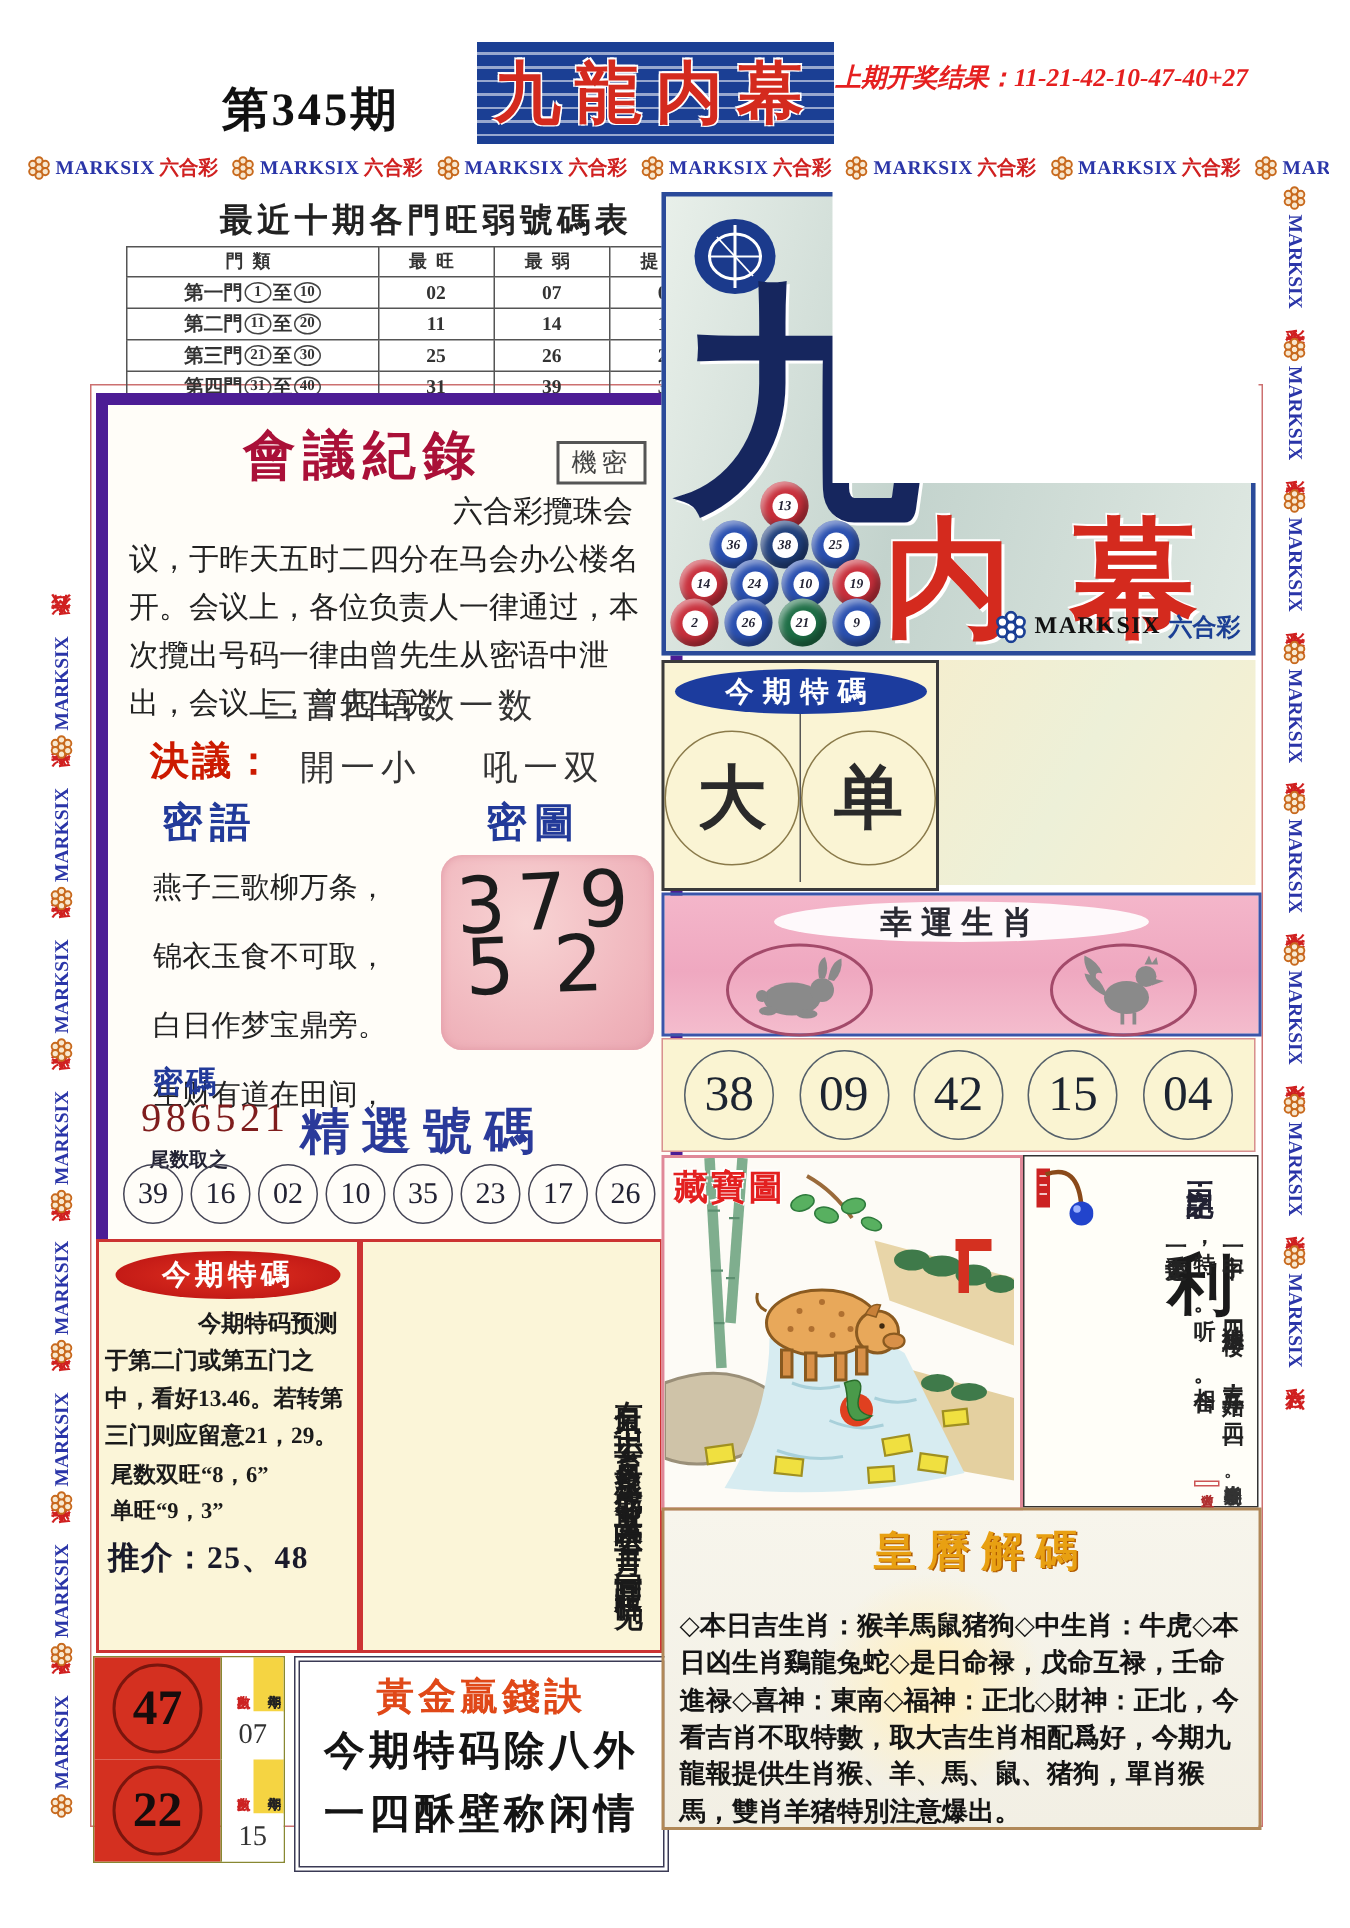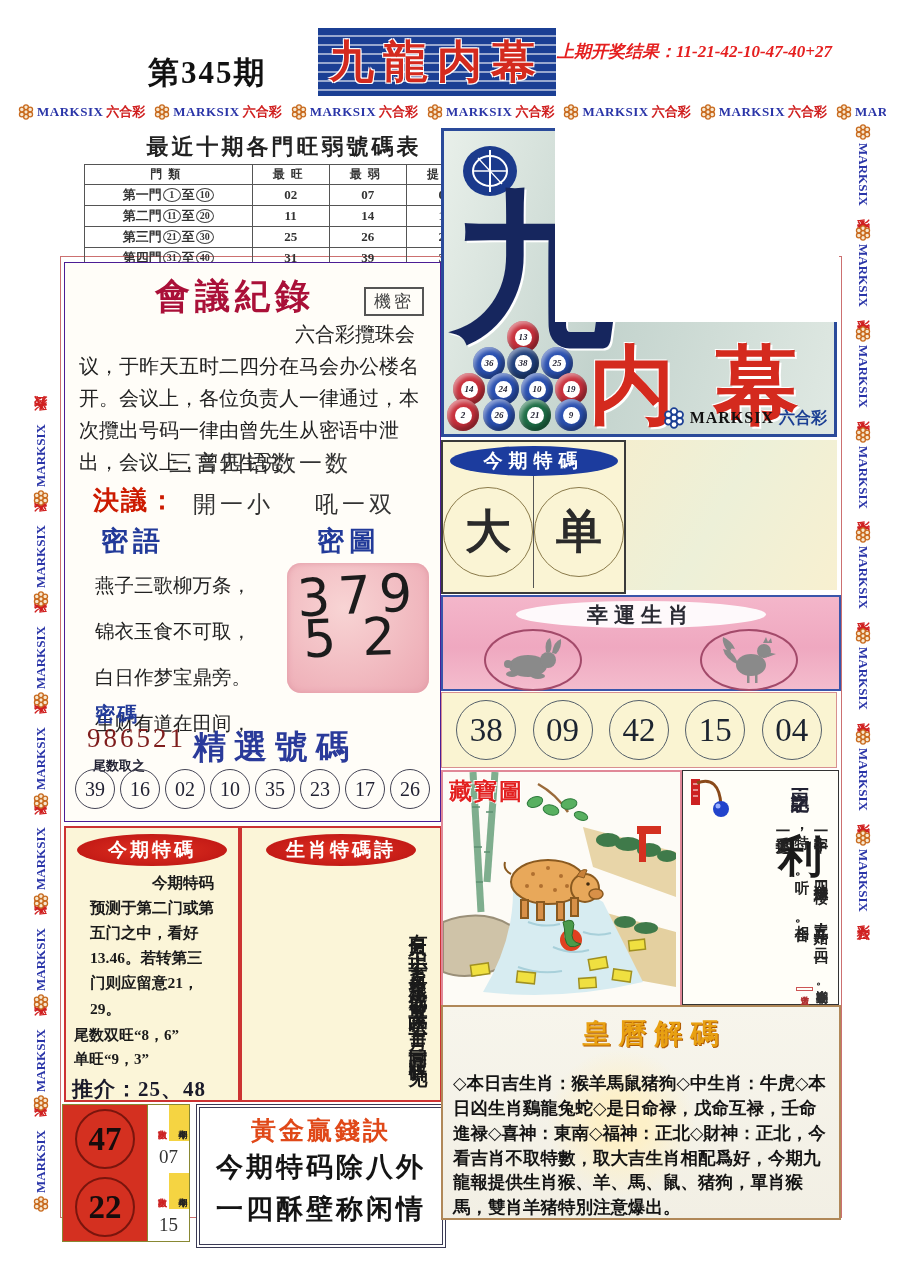--- a/index.html
+++ b/index.html
@@ -26,21 +26,21 @@
   .outerframe{left:60px;top:256px;width:780px;height:960px;border:1px solid #cc7070;}
   
   .hot-table{left:84px;top:132px;width:400px;}
   .hot-table h2{margin:0 0 2px;font-size:22px;font-weight:bold;letter-spacing:3px;text-align:center;color:#222;}
   .hot-table table{border-collapse:collapse;width:100%;font-size:13px;}
   .hot-table th,.hot-table td{border:1px solid #555;padding:1px 3px;text-align:center;font-weight:bold;color:#333;}
   .hot-table th{letter-spacing:6px;font-size:12px;}
   .doorlab{display:flex;align-items:center;justify-content:center;gap:1px;white-space:nowrap;}
   .circ-n{display:inline-block;min-width:14px;border:1px solid #444;border-radius:50%;font-size:10px;line-height:12px;padding:0 1px;}
   
-  .meeting{left:64px;top:262px;width:375px;height:558px;border:1px solid #4c1d95;background:#fffdf8;}
+  .meeting{left:64px;top:262px;width:375px;height:558px;border:8px solid #4c1d95;background:#fffdf8;}
   .m-title{left:90px;top:10px;font-size:35px;font-weight:bold;color:#aa1038;letter-spacing:5px;}
   .m-stamp{right:16px;top:24px;border:2px solid #555;padding:1px 8px;font-size:17px;letter-spacing:3px;color:#444;}
   .m-body{left:14px;top:55px;width:346px;font-size:20px;line-height:1.6;text-indent:216px;color:#222;}
   .m-quote{left:104px;top:185px;font-size:23px;letter-spacing:3px;color:#333;}
   .m-res-l{left:28px;top:220px;font-size:26px;font-weight:bold;color:#cc1a00;letter-spacing:2px;}
   .m-res-a{left:128px;top:226px;font-size:23px;letter-spacing:4px;color:#333;}
   .m-res-b{left:250px;top:226px;font-size:23px;letter-spacing:4px;color:#333;}
   .m-lab1{left:36px;top:260px;font-size:27px;font-weight:bold;color:#223a99;letter-spacing:5px;}
   .m-lab2{left:252px;top:260px;font-size:27px;font-weight:bold;color:#223a99;letter-spacing:5px;}
   .m-poem{left:30px;top:300px;font-size:19.5px;line-height:46px;color:#222;}
@@ -50,21 +50,21 @@
   .m-codelab{left:30px;top:438px;font-size:20px;font-weight:bold;color:#223a99;letter-spacing:2px;}
   .m-code{left:22px;top:460px;font-size:27px;letter-spacing:3px;color:#7f1d1d;}
   .m-codenote{left:28px;top:494px;font-size:13px;font-weight:bold;color:#223;}
   .m-pickt{left:128px;top:462px;font-size:33px;font-weight:bold;color:#2a3a9a;letter-spacing:8px;}
   .m-picks{left:10px;top:506px;width:355px;display:flex;justify-content:space-between;}
   .pick{width:38px;height:38px;border:1.5px solid #445;border-radius:50%;display:flex;align-items:center;justify-content:center;font-size:20px;color:#223;}
   
   .cream{background:#fbf5d8;}
   .sp-left{left:64px;top:826px;width:172px;height:272px;border:2px solid #cc3333;}
   .oval-red{width:150px;height:32px;margin:6px auto 2px;background:radial-gradient(ellipse at center,#e03020,#b81212);border-radius:50%;color:#fff;font-weight:bold;font-size:19px;letter-spacing:3px;display:flex;align-items:center;justify-content:center;}
-  .sp-left .body{padding:2px 24px;font-size:15.5px;font-weight:bold;line-height:1.62;color:#1a1a1a;text-indent:62px;}
+  .sp-left .body{padding:2px 4px;font-size:15.5px;font-weight:bold;line-height:1.62;color:#1a1a1a;text-indent:62px;}
   .sp-left .tl{padding:0 8px;font-size:15px;font-weight:bold;color:#1a1a1a;line-height:1.6;}
   .sp-left .rec{padding:4px 6px 0;font-size:21px;font-weight:bold;color:#1a1a2a;letter-spacing:1px;}
   .zo-poem{left:240px;top:826px;width:198px;height:272px;border:2px solid #cc3333;}
   .zo-cols{position:absolute;left:0;top:58px;width:100%;height:205px;display:flex;justify-content:center;writing-mode:vertical-rl;}
   .zo-cols div{font-size:19px;font-weight:bold;letter-spacing:5px;color:#1a1a1a;margin:0 9px;}
   
   .hn-wrap{left:62px;top:1104px;width:126px;height:136px;display:flex;flex-direction:column;border:1px solid #883;}
   .hn-unit{flex:1;display:flex;}
   .hn-red{width:84px;background:#d43020;display:flex;align-items:center;justify-content:center;}
   .hn-circle{width:56px;height:56px;border:2px solid #7a150d;border-radius:50%;display:flex;align-items:center;justify-content:center;font-size:33px;font-weight:bold;color:#160c0c;}
@@ -604,21 +604,20 @@
 
   <div class="abs sp-left cream">
     <div class="oval-red">今期特碼</div>
     <div class="body">今期特码预测于第二门或第五门之中，看好13.46。若转第三门则应留意21，29。</div>
     <div class="tl">尾数双旺“8，6”</div>
     <div class="tl">单旺“9，3”</div>
     <div class="rec">推介：25、48</div>
   </div>
 
   <div class="abs zo-poem cream">
-    <div class="oval-red">生肖特碼詩</div>
     <div class="zo-cols">
         <div>有目不识十二畜</div>
         <div>兵多粮足成霸业</div>
         <div>粤犬吠雪十一月</div>
         <div>三二同是旺码见</div>
       </div>
   </div>
 
   <div class="abs hn-wrap">
       <div class="hn-unit">

